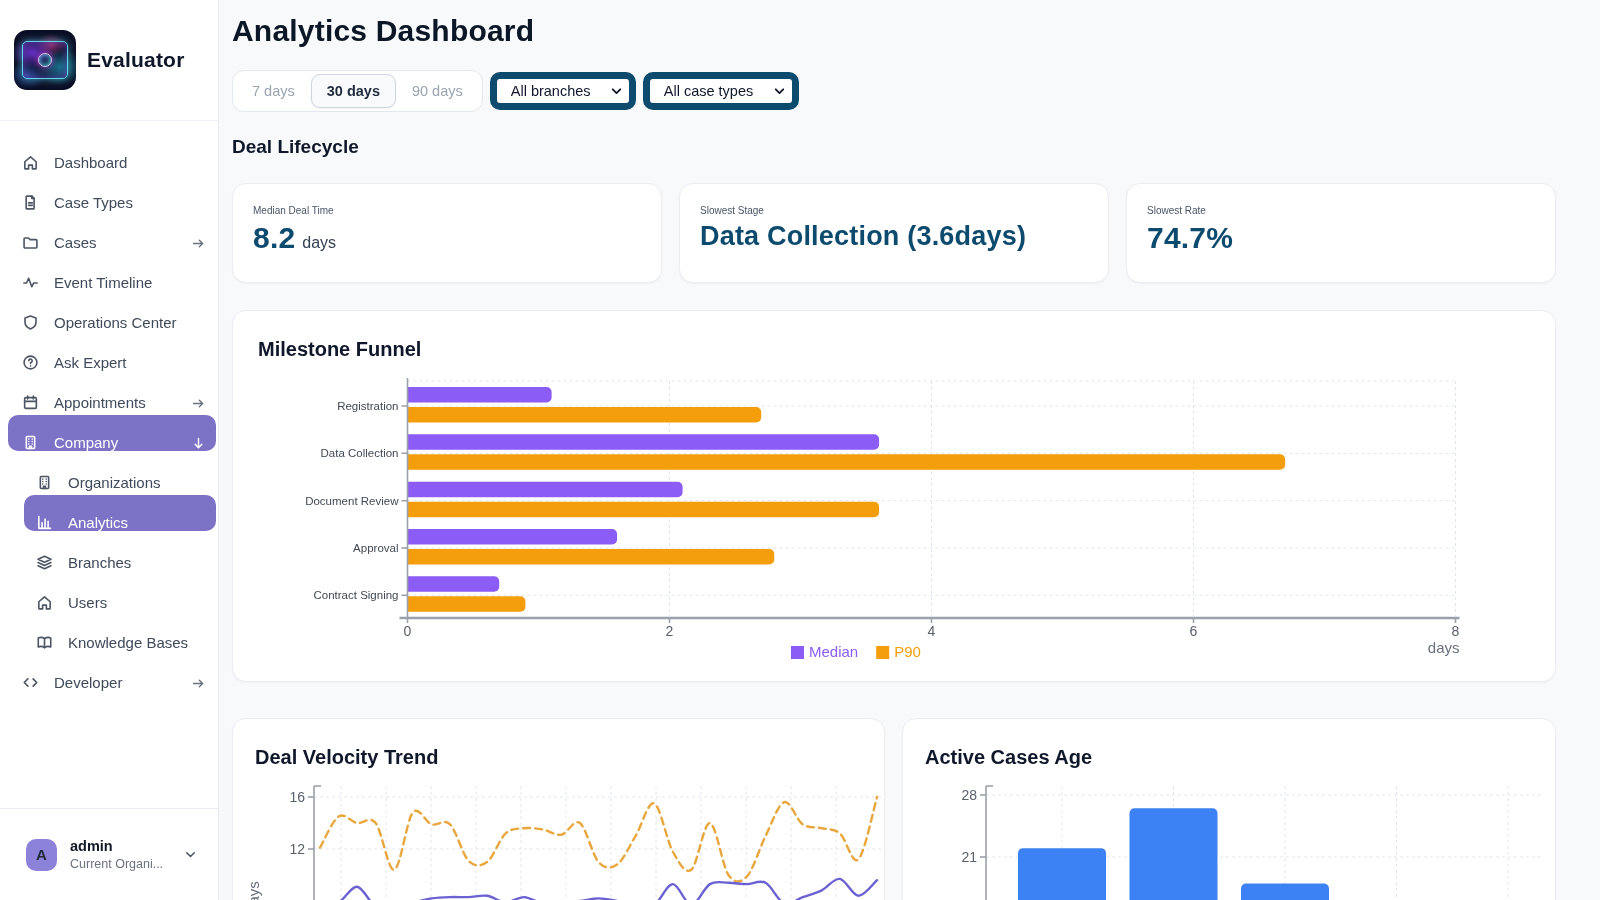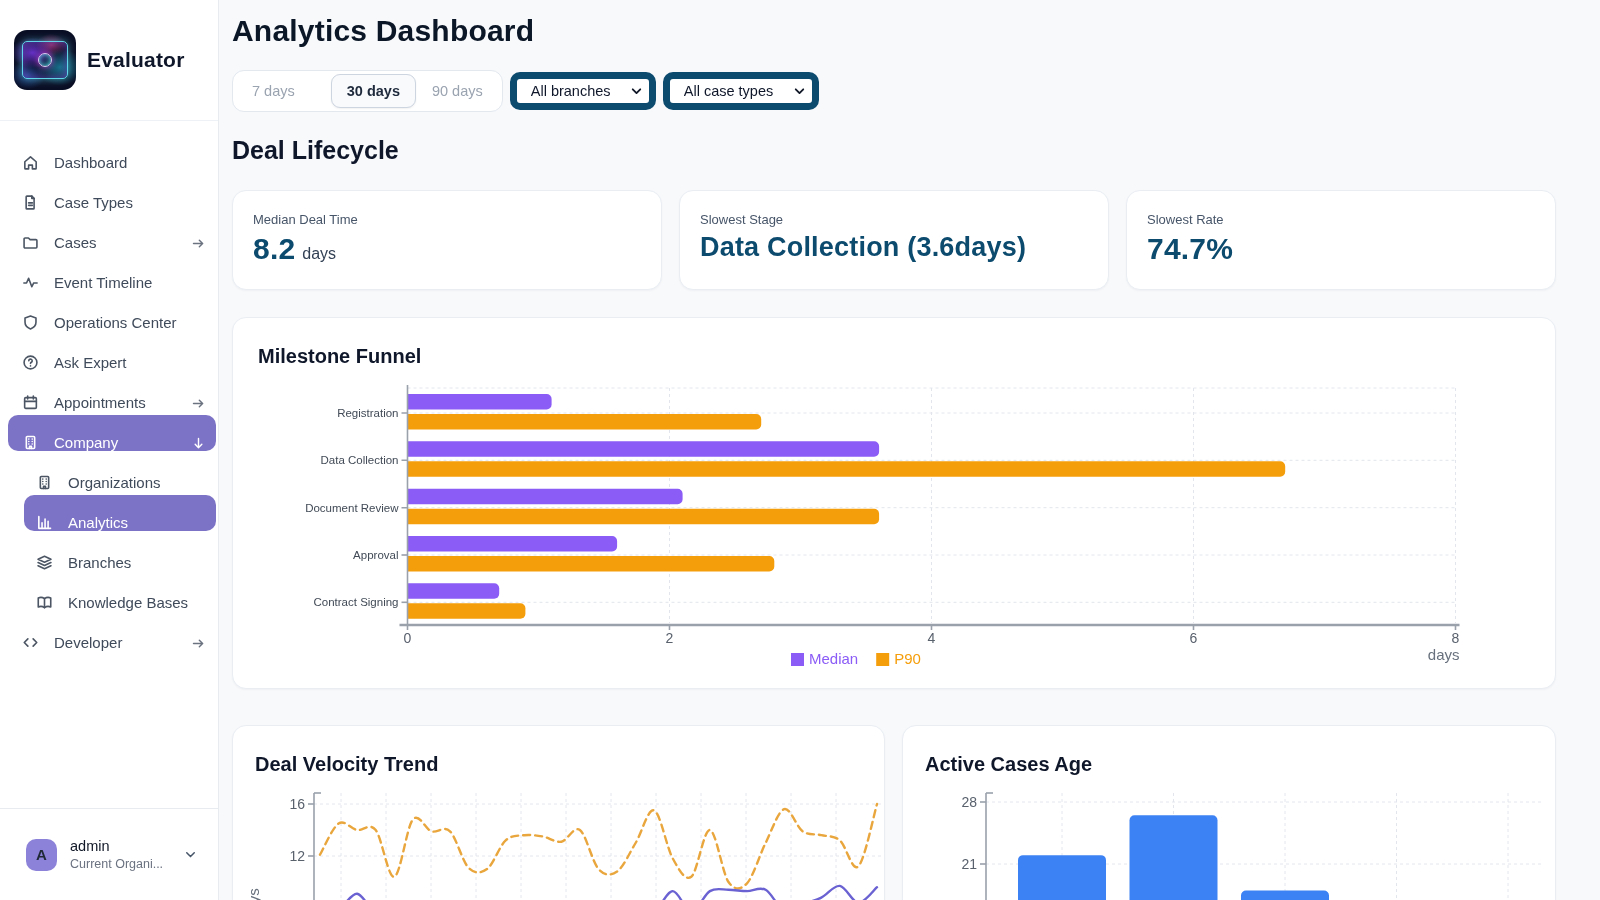--- a/index.html
+++ b/index.html
@@ -32,44 +32,44 @@
   .nav-item .trail { margin-left:auto; width:15px; height:15px; color:#6b7280; flex:none; }
   .nav-item.active { background:#7d73c6; color:#fff; }
   .nav-item.active .ni, .nav-item.active .trail { color:#fff; }
   .nav-item.sub { margin-left:16px; padding-left:12px; }
   .nav-label { white-space:nowrap; }
   .user-box { border-top:1px solid #e8ebf0; height:92px; padding:0 20px 0 26px;
     display:flex; align-items:center; gap:13px; cursor:pointer; }
   .avatar { width:31px; height:32px; border-radius:10px; background:#8c82d9; color:#1f2937;
     display:flex; align-items:center; justify-content:center; font-size:15px; font-weight:600; flex:none; }
   .user-meta { line-height:1.3; min-width:0; }
-  .user-name { font-size:14.5px; font-weight:400; color:#111827; }
+  .user-name { font-size:14.5px; font-weight:700; color:#111827; }
   .user-org { font-size:12.5px; color:#6b7280; white-space:nowrap; overflow:hidden; max-width:96px; }
   .user-chevron { margin-left:auto; width:15px; height:15px; color:#475569; flex:none; }
   
   .main { margin-left:219px; padding:14px 44px 0 13px; }
   .page-title { margin:0; font-size:30px; font-weight:800; color:#0b1626; letter-spacing:.2px; }
   .filters { display:flex; align-items:center; gap:7px; margin-top:22px; height:42px; }
   .segmented { display:inline-flex; align-items:center; background:#fff; border:1px solid #e3e8ef;
     border-radius:12px; padding:3px; height:42px; }
   .seg-btn { border:1px solid transparent; background:transparent; border-radius:9px; height:34px;
     padding:0 15px; font-size:14.5px; color:#9aa3b0; font-family:inherit; cursor:pointer; }
   .seg-btn.active { background:#f8fafc; border-color:#cdd5e0; color:#1e293b; font-weight:600;
-    box-shadow:0 1px 2px rgba(16,24,40,.06);margin-left:20px; }
+    box-shadow:0 1px 2px rgba(16,24,40,.06); }
   .select-wrap { position:relative; display:inline-block; }
   .select-wrap select { appearance:none; -webkit-appearance:none; background:#fff; border:7px solid #0c4a6e;
     border-radius:10px; height:38px; padding:0 38px 0 14px; font-size:14.5px; color:#0f172a;
     font-family:inherit; cursor:pointer; }
   .select-chevron { position:absolute; right:12px; top:50%; transform:translateY(-50%);
     width:15px; height:15px; color:#111827; pointer-events:none; }
-  .section-title { margin:24px 0 0; font-size:25px; font-weight:700; color:#0f172a; }
+  .section-title { margin:24px 0 0; font-size:19px; font-weight:700; color:#0f172a; }
   .stat-row { display:flex; gap:17px; margin-top:25px; }
   .card { background:#fff; border:1px solid #eaeef3; border-radius:14px; box-shadow:0 1px 2px rgba(16,24,40,.04); }
   .stat-card { flex:1; height:100px; padding:21px 20px 0; }
-  .stat-label { font-size:13px; color:#475569; }
+  .stat-label { font-size:10px; color:#475569; }
   .stat-value-row { margin-top:5px; display:flex; align-items:baseline; gap:7px; }
   .stat-value { font-size:30px; font-weight:800; color:#0c4a6e; letter-spacing:.2px; }
   .stat-value.mid { font-size:27px; }
   .stat-unit { font-size:16px; color:#334155; }
   .funnel-card { margin-top:27px; height:372px; padding:26px 0 0; overflow:hidden; }
   .card-title { font-size:20px; font-weight:700; color:#0f172a; margin:0; line-height:24px; }
   .funnel-card .card-title { margin-left:25px; }
   .funnel-card svg { display:block; margin-top:3px; }
   .bottom-row { display:flex; gap:17px; margin-top:36px; }
   .half-card { height:330px; padding:26px 0 0; overflow:hidden; }
@@ -190,20 +190,26 @@
 
     <div class="nav-item sub">
       <svg class="ni" viewBox="0 0 18 18" fill="none" stroke="currentColor" stroke-width="1.7" stroke-linecap="round" stroke-linejoin="round">
           <path d="M9 2.4l6.8 3.2L9 8.8 2.2 5.6z"></path>
           <path d="M2.2 9 9 12.2 15.8 9"></path>
           <path d="M2.2 12.4 9 15.6l6.8-3.2"></path>
         </svg>
       <span class="nav-label">Branches</span>
     </div>
 
+    <div class="nav-item sub">
+      <svg class="ni" viewBox="0 0 18 18" fill="none" stroke="currentColor" stroke-width="1.7" stroke-linecap="round" stroke-linejoin="round">
+          <path d="M3 8.2 9 3l6 5.2V15a.8.8 0 0 1-.8.8H11v-4H7v4H3.8A.8.8 0 0 1 3 15z"></path>
+        </svg>
+      <span class="nav-label">Users</span>
+    </div>
 
     <div class="nav-item sub">
       <svg class="ni" viewBox="0 0 18 18" fill="none" stroke="currentColor" stroke-width="1.7" stroke-linecap="round" stroke-linejoin="round">
           <path d="M2.4 4.2c2.2-1 4.6-.8 6.6.7 2-1.5 4.4-1.7 6.6-.7v9.6c-2.2-1-4.6-.8-6.6.7-2-1.5-4.4-1.7-6.6-.7z"></path>
           <path d="M9 4.9v9.6"></path>
         </svg>
       <span class="nav-label">Knowledge Bases</span>
     </div>
 
     <div class="nav-item">

